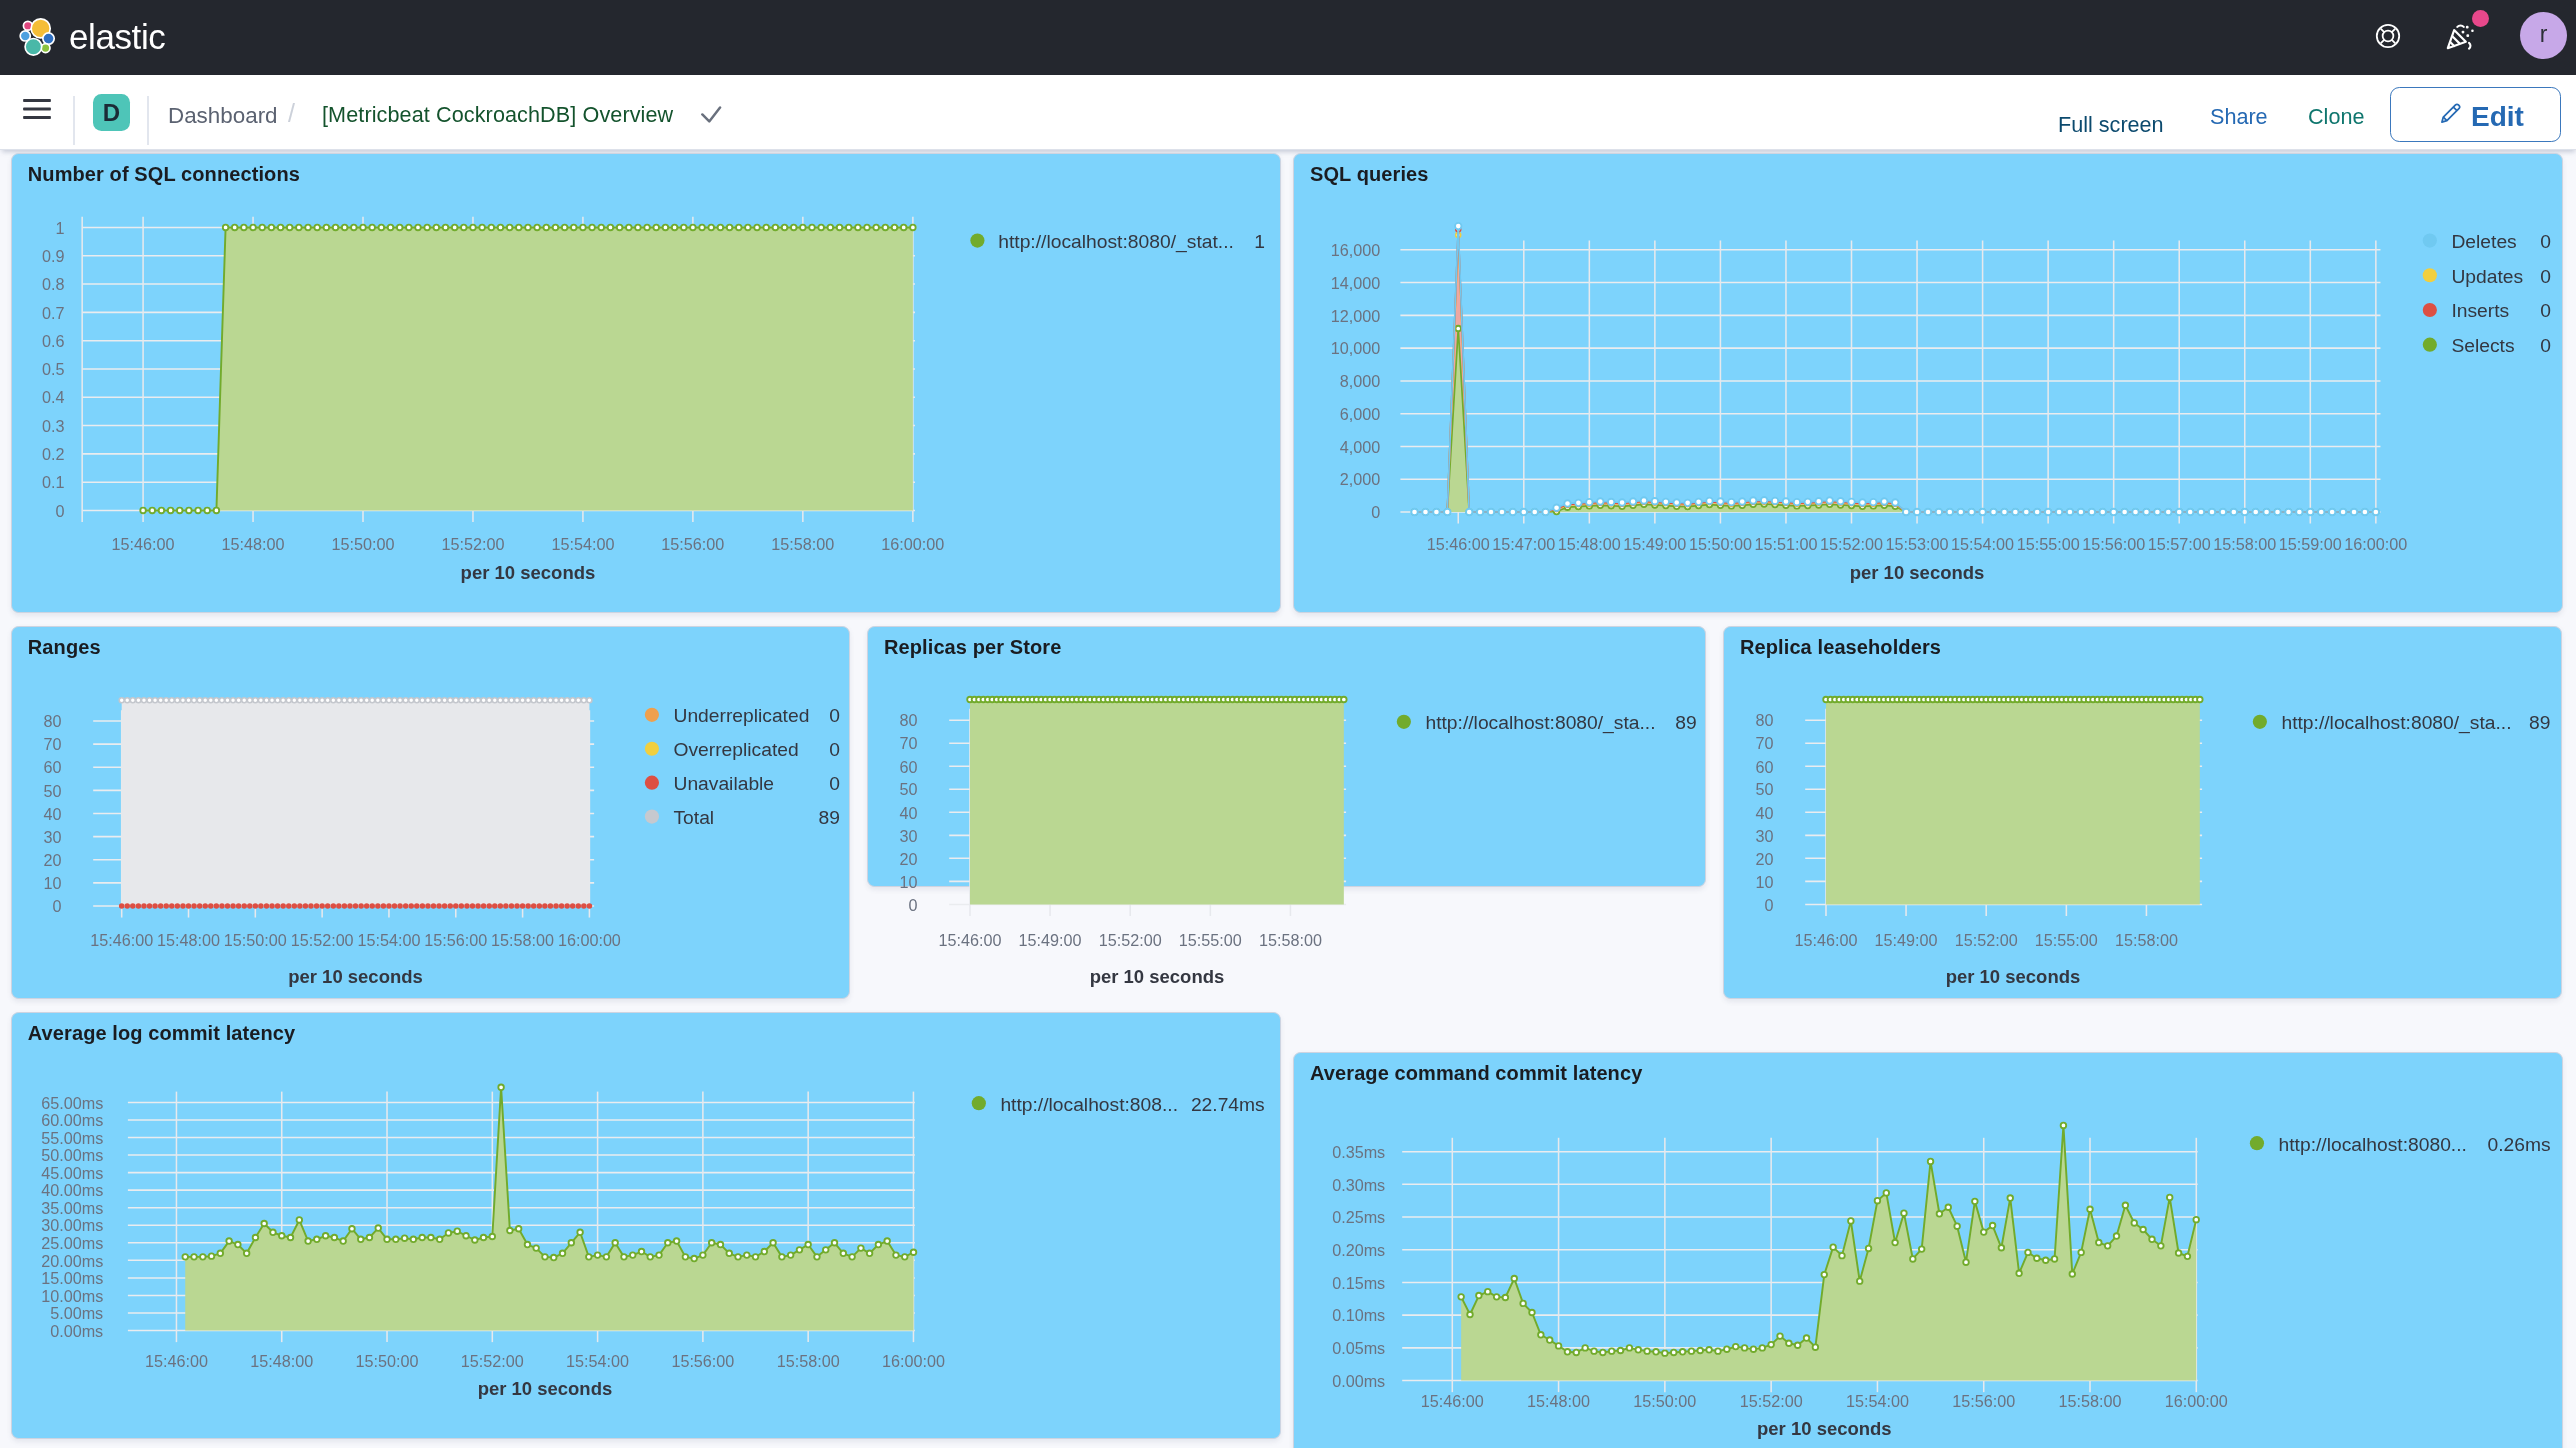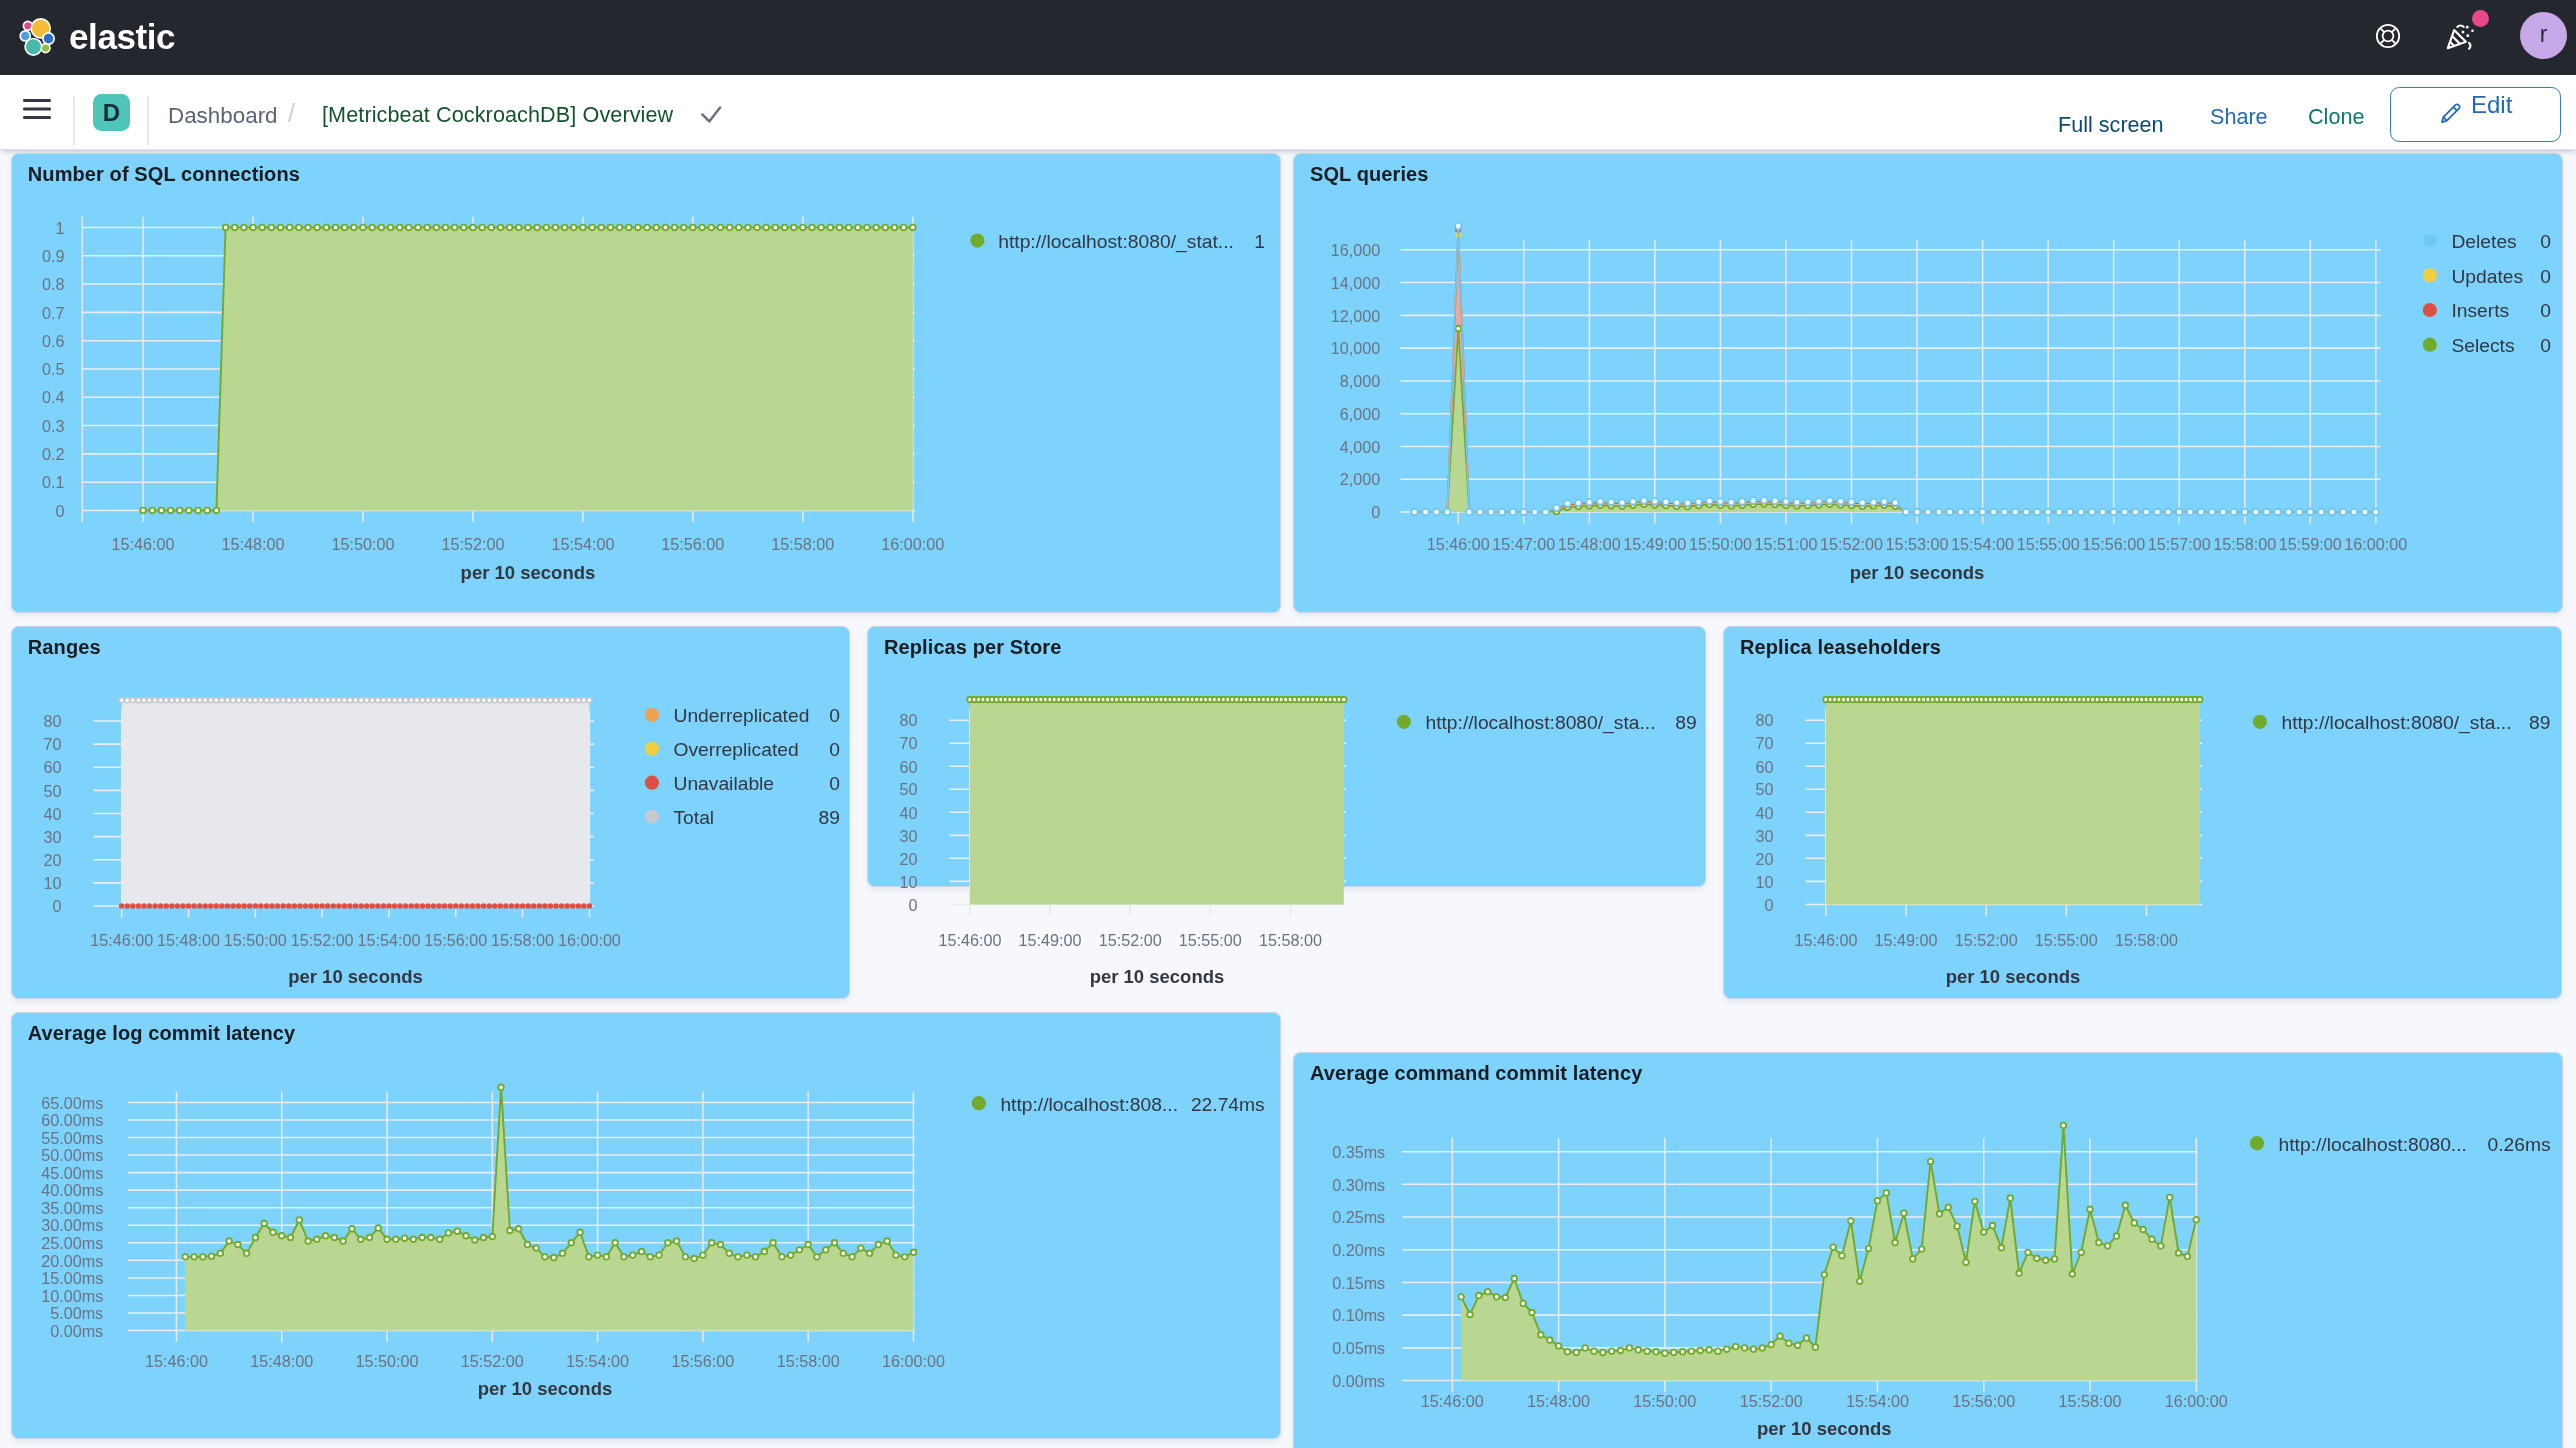--- a/index.html
+++ b/index.html
@@ -24,21 +24,21 @@
   <svg width="40" height="43" viewBox="0 0 26 28" style="position:absolute;left:18px;top:14.7px">
     <g stroke="#ffffff" stroke-width="1.1">
       <circle cx="6.4" cy="7.0" r="2.9" fill="#e0477f"></circle>
       <circle cx="14.75" cy="8.75" r="6.2" fill="#f5bd36"></circle>
       <circle cx="4.7" cy="13.65" r="3.3" fill="#4da1e0"></circle>
       <circle cx="19.85" cy="15.35" r="3.7" fill="#2f70c2"></circle>
       <circle cx="17.9" cy="21.55" r="2.9" fill="#8cc23e"></circle>
       <circle cx="10.0" cy="20.7" r="5.4" fill="#49b8a8"></circle>
     </g>
   </svg>
-  <div style="position:absolute;left:69px;top:17px;font-size:35px;font-weight:700;color:#fff;letter-spacing:-0.4px">elastic</div>
+  <div style="position:absolute;left:69px;top:17px;font-size:35px;font-weight:400;color:#fff;letter-spacing:-0.4px">elastic</div>
 
 
   <svg width="26" height="26" viewBox="0 0 32 32" style="position:absolute;left:2375px;top:23px">
     <g fill="none" stroke="#fff" stroke-width="2.2">
       <circle cx="16" cy="16" r="13.8"></circle>
       <circle cx="16" cy="16" r="6.6"></circle>
       <path d="M7 7 L11.6 11.6 M25 7 L20.4 11.6 M7 25 L11.6 20.4 M25 25 L20.4 20.4"></path>
     </g>
   </svg>
 
@@ -84,21 +84,21 @@
   <div style="position:absolute;left:2210px;top:28.5px;font-size:21.6px;color:#2569b3">Share</div>
   <div style="position:absolute;left:2308px;top:28.5px;font-size:21.6px;color:#0f766e">Clone</div>
   <div style="position:absolute;left:2390px;top:11.6px;width:171px;height:55px;border:1.5px solid #3b78bd;border-radius:9.3px;color:#2569b3">
     <svg width="23" height="23" viewBox="0 0 32 32" style="position:absolute;left:48px;top:14.7px">
       <g fill="none" stroke="#2569b3" stroke-width="2.4" stroke-linejoin="round">
         <path d="M4 28 L6 21 L23 4 a2.8 2.8 0 0 1 4 0 l1 1 a2.8 2.8 0 0 1 0 4 L11 26 Z"></path>
         <path d="M20 7 L25 12"></path>
         <path d="M6 21 L11 26"></path>
       </g>
     </svg>
-    <div style="position:absolute;left:80px;top:3px;font-size:24px;font-weight:400">Edit</div>
+    <div style="position:absolute;left:80px;top:13px;font-size:28px;font-weight:700">Edit</div>
   </div>
 </div>
 <div class="panel" style="left:10.8px;top:153px;width:1270px;height:460px">
     <div class="ptitle">Number of SQL connections</div>
     <svg width="1270" height="460" viewBox="0 0 1647 596">
       <line x1="91" y1="95" x2="1171" y2="95" class="gh"></line>
       <line x1="91" y1="131.7" x2="1171" y2="131.7" class="gh"></line>
       <line x1="91" y1="168.4" x2="1171" y2="168.4" class="gh"></line>
       <line x1="91" y1="205.1" x2="1171" y2="205.1" class="gh"></line>
       <line x1="91" y1="241.8" x2="1171" y2="241.8" class="gh"></line>

